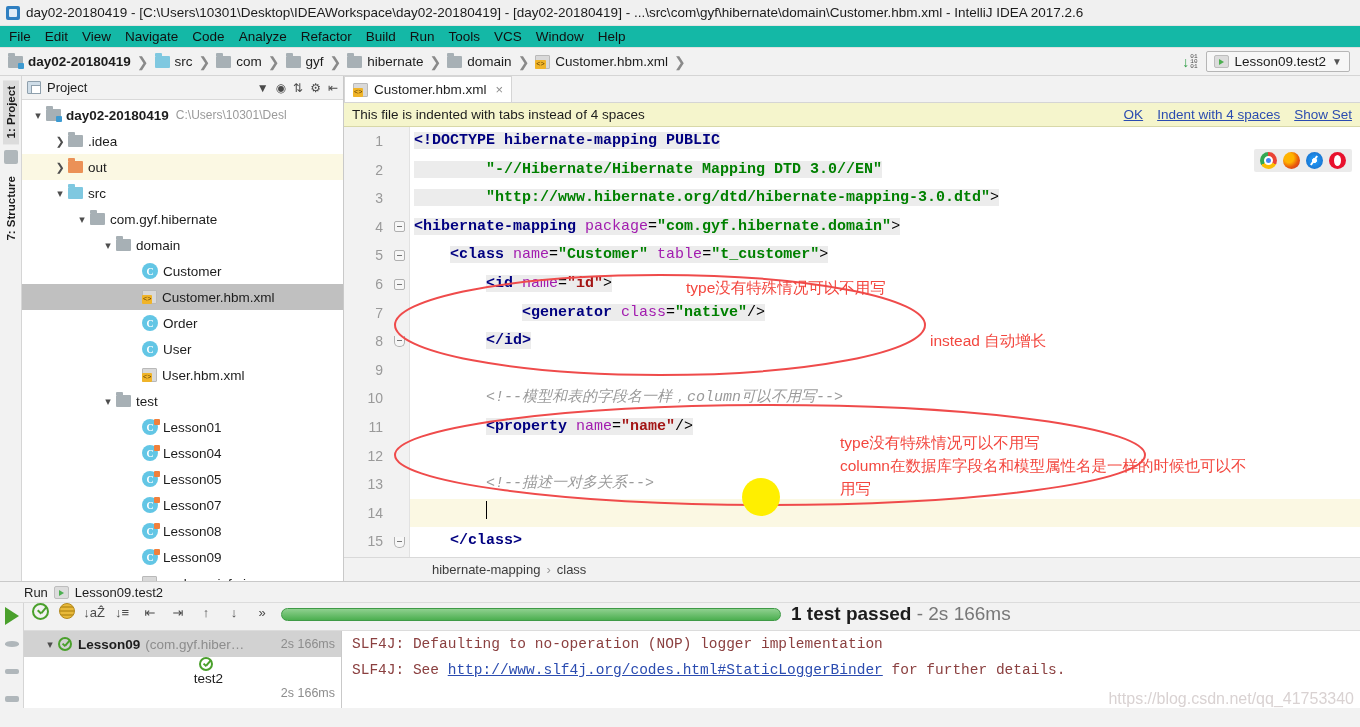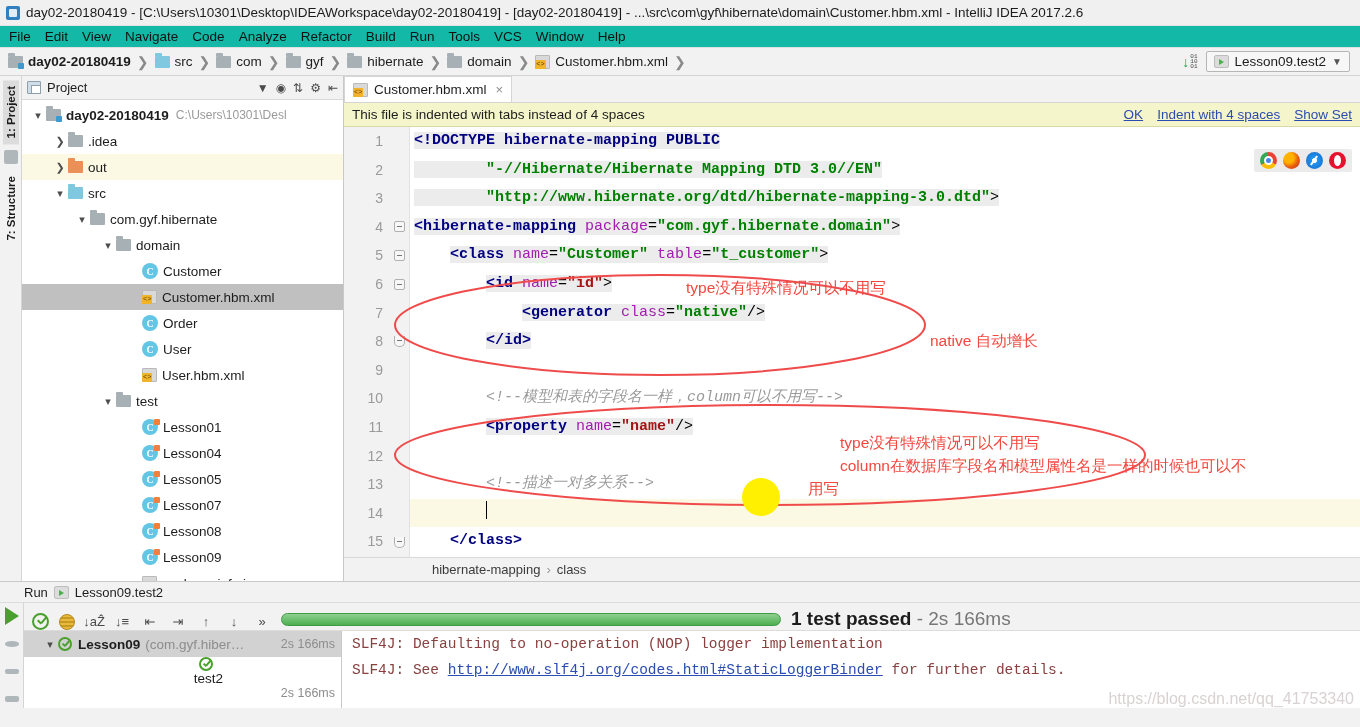--- a/index.html
+++ b/index.html
@@ -197,21 +197,21 @@
     height:22px; display:flex; align-items:center; gap:6px; padding-left:24px;
     border-top:1px solid #c9c9c9; border-bottom:1px solid #dcdcdc; font-size:13px; background:#f2f2f2;
   }
   .run-body { flex:1; display:flex; min-height:0;}
   .run-left-icons{
     width:24px; background:#f2f2f2; border-right:1px solid #d5d5d5;
     display:flex; flex-direction:column; align-items:center; padding-top:4px; gap:10px;
   }
   .run-main { flex:1; display:flex; flex-direction:column; min-width:0; }
   .run-toolbar {
-    height:28px; display:flex; align-items:flex-end; gap:10px; padding:0 8px;
+    height:28px; display:flex; align-items:flex-start; gap:10px; padding:0 8px;
     border-bottom:1px solid #dcdcdc; background:#f2f2f2;
   }
   .tbtn { width:18px;height:18px; display:flex;align-items:center;justify-content:center; color:#4a4a4a; font-size:13px;}
   .play-tri{ width:0;height:0;border-left:14px solid #4aa02c;border-top:9px solid transparent;border-bottom:9px solid transparent;}
   .ok-circ{width:17px;height:17px;border-radius:50%;border:2px solid #4aa02c;position:relative;}
   .ok-circ:after{content:"";position:absolute;left:3px;top:6px;width:5px;height:2px;background:#4aa02c;transform:rotate(45deg);}
   .ok-circ:before{content:"";position:absolute;left:6px;top:4px;width:8px;height:2px;background:#4aa02c;transform:rotate(-50deg);}
   .gold-circ{width:16px;height:16px;border-radius:50%;background:repeating-linear-gradient(#e8b93b,#e8b93b 2px,#c79a23 2px,#c79a23 4px);border:1px solid #b3881a;}
   .progress-wrap{ flex:1; display:flex; align-items:center; gap:10px; }
   .progress {
@@ -571,17 +571,17 @@
   </div>
 </div>
 
 <div class="overlay">
   <svg width="1360" height="727" style="position:absolute;left:0;top:0;">
     <ellipse cx="660" cy="325" rx="265" ry="50" fill="none" stroke="#ef4b4b" stroke-width="2"></ellipse>
     <ellipse cx="770" cy="455" rx="375" ry="50" fill="none" stroke="#ef4b4b" stroke-width="2"></ellipse>
   </svg>
   <div class="yellowdot" style="left:742px;top:478px;"></div>
   <div class="anno" style="left:686px;top:277px;">type没有特殊情况可以不用写</div>
-  <div class="anno" style="left:930px;top:330px;">native 自动增长</div>
+  <div class="anno" style="left:930px;top:330px;">instead 自动增长</div>
   <div class="anno" style="left:840px;top:432px;">type没有特殊情况可以不用写</div>
   <div class="anno" style="left:840px;top:455px;">column在数据库字段名和模型属性名是一样的时候也可以不</div>
-  <div class="anno" style="left:808px;top:478px;">用写</div>
+  <div class="anno" style="left:840px;top:478px;">用写</div>
 </div>
 
 </body></html>

